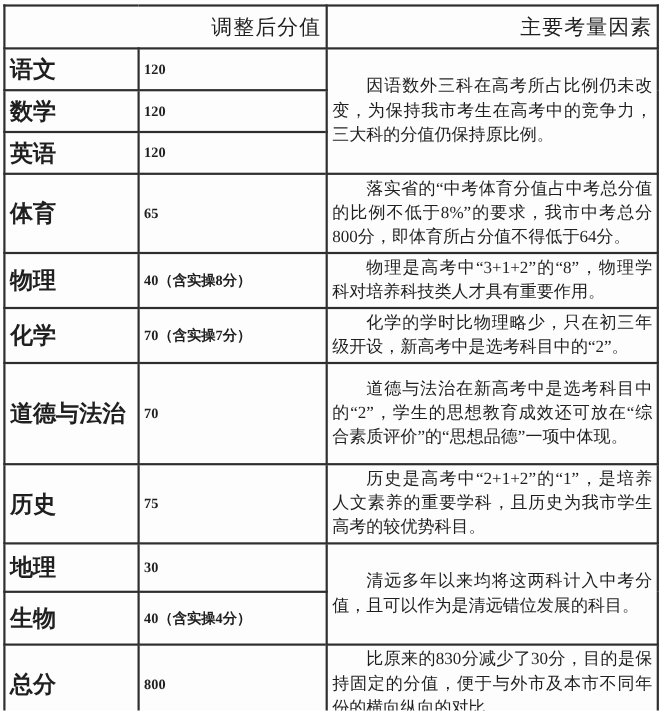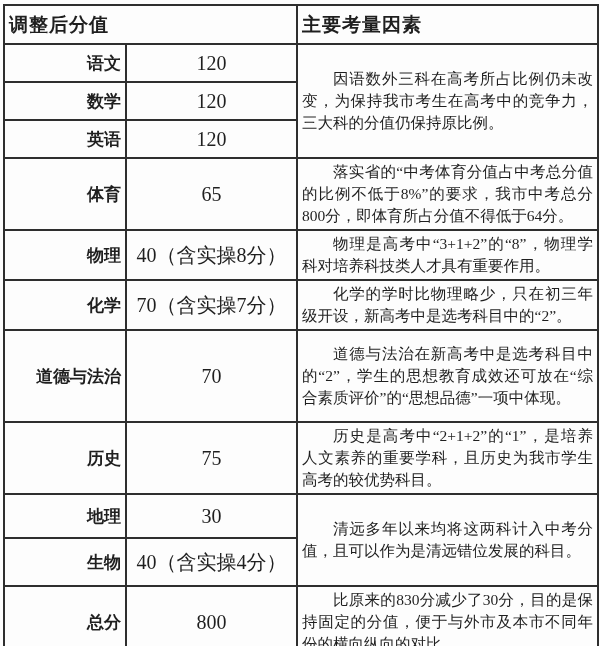--- a/index.html
+++ b/index.html
@@ -23,33 +23,32 @@
   }
   table.score-table td, table.score-table th {
     border: 2px solid #2e2e2e;
     padding: 2px 4px;
     vertical-align: middle;
     box-sizing: border-box;
     background: #fdfdfd;
   }
   th.hdr {
     font-size: 19px;
-    font-weight: bold;
-    text-align: left;
+    font-weight: normal;
+    text-align: right;
     letter-spacing: 1px;
   }
   td.subject {
-    font-size: 17px;
+    font-size: 21px;
     font-weight: bold;
-    text-align: right;
+    text-align: left;
   }
   td.score {
-    font-size: 20px;
-    font-weight: normal;
-    text-align: center;
+    font-size: 13px;
+    font-weight: bold;
   }
   td.reason {
     font-size: 15.5px;
     line-height: 22px;
     text-align: justify;
     padding: 3px 7px 3px 6px;
     margin-top: 33px;
   }
   td.reason p {
     margin: 0;

